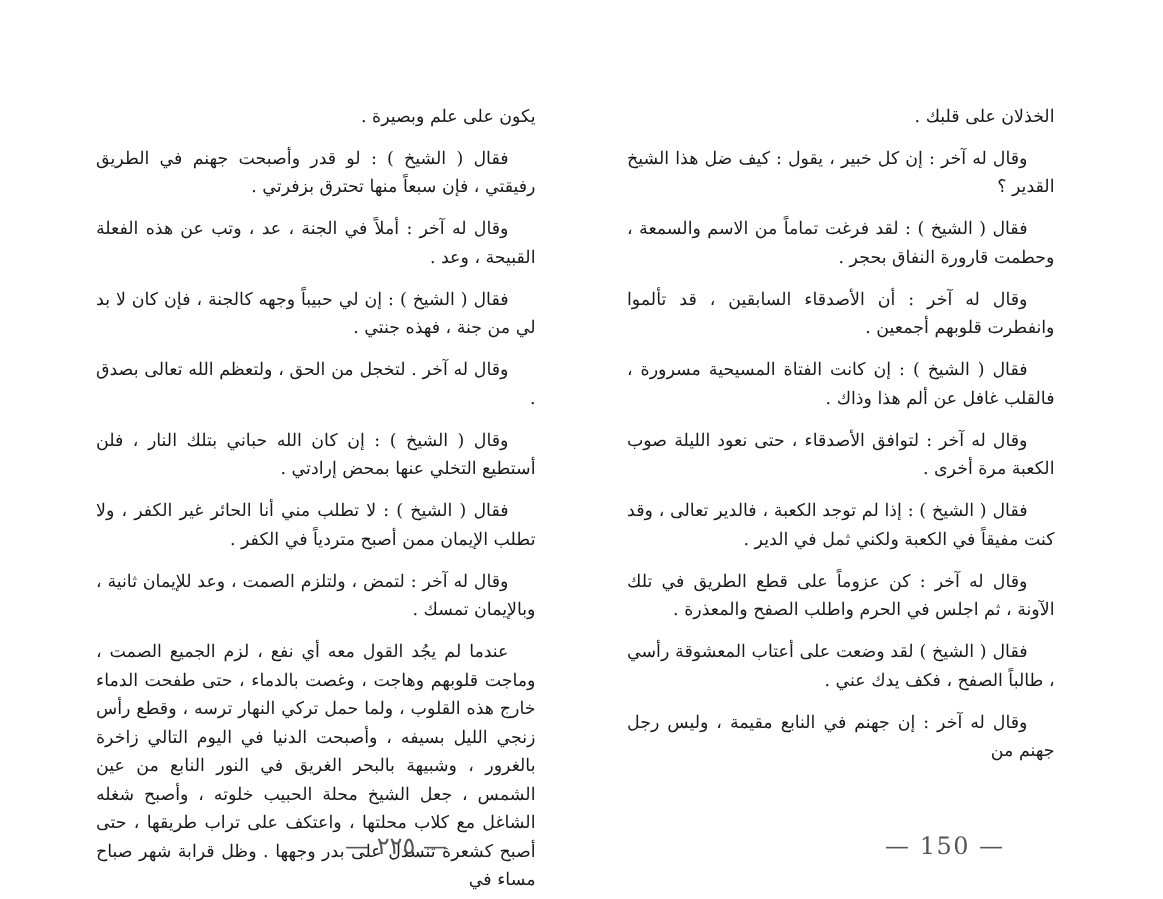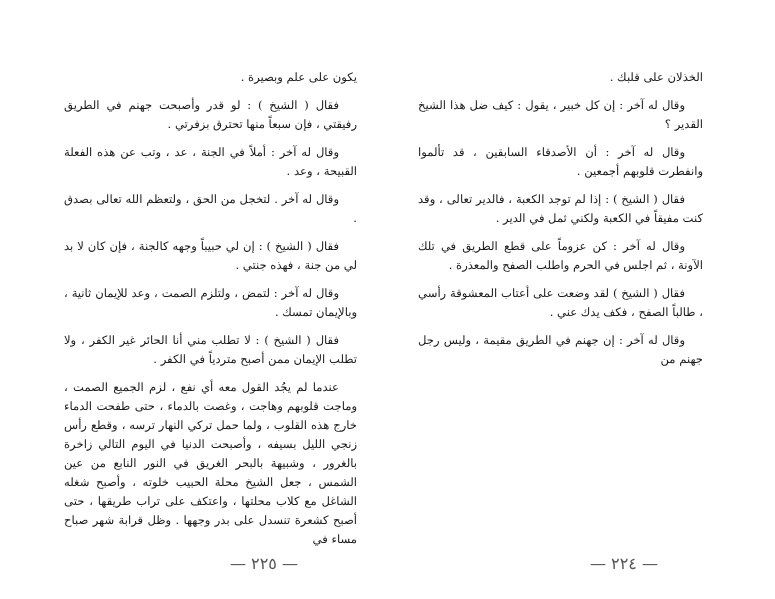--- a/index.html
+++ b/index.html
@@ -70,33 +70,37 @@
     }
   </style>
 </head>
 <body>
 
 <div class="page page-left">
   <div class="text-block">
     <p class="para noindent">يكون على علم وبصيرة .</p>
     <p class="para">فقال ( الشيخ ) : لو قدر وأصبحت جهنم في الطريق رفيقتي ، فإن سبعاً منها تحترق بزفرتي .</p>
     <p class="para">وقال له آخر : أملاً في الجنة ، عد ، وتب عن هذه الفعلة القبيحة ، وعد .</p>
+    <p class="para">فقال ( الشيخ ) : إن لي حبيباً وجهه كالجنة ، فإن كان لا بد لي من جنة ، فهذه جنتي .</p>
     <p class="para">وقال له آخر . لتخجل من الحق ، ولتعظم الله تعالى بصدق .</p>
-    <p class="para">فقال ( الشيخ ) : إن لي حبيباً وجهه كالجنة ، فإن كان لا بد لي من جنة ، فهذه جنتي .</p>
+    <p class="para">وقال ( الشيخ ) : إن كان الله حباني بتلك النار ، فلن أستطيع التخلي عنها بمحض إرادتي .</p>
+    <p class="para">فقال ( الشيخ ) : لا تطلب مني أنا الحائر غير الكفر ، ولا تطلب الإيمان ممن أصبح متردياً في الكفر .</p>
     <p class="para">وقال له آخر : لتمض ، ولتلزم الصمت ، وعد للإيمان ثانية ، وبالإيمان تمسك .</p>
-    <p class="para">فقال ( الشيخ ) : لا تطلب مني أنا الحائر غير الكفر ، ولا تطلب الإيمان ممن أصبح متردياً في الكفر .</p>
     <p class="para">عندما لم يجُد القول معه أي نفع ، لزم الجميع الصمت ، وماجت قلوبهم وهاجت ، وغصت بالدماء ، حتى طفحت الدماء خارج هذه القلوب ، ولما حمل تركي النهار ترسه ، وقطع رأس زنجي الليل بسيفه ، وأصبحت الدنيا في اليوم التالي زاخرة بالغرور ، وشبيهة بالبحر الغريق في النور النابع من عين الشمس ، جعل الشيخ محلة الحبيب خلوته ، وأصبح شغله الشاغل مع كلاب محلتها ، واعتكف على تراب طريقها ، حتى أصبح كشعرة تنسدل على بدر وجهها . وظل قرابة شهر صباح مساء في</p>
   </div>
   <div class="page-number">— ٢٢٥ —</div>
 </div>
 
 <div class="page page-right">
   <div class="text-block">
     <p class="para noindent">الخذلان على قلبك .</p>
     <p class="para">وقال له آخر : إن كل خبير ، يقول : كيف ضل هذا الشيخ القدير ؟</p>
+    <p class="para">فقال ( الشيخ ) : لقد فرغت تماماً من الاسم والسمعة ، وحطمت قارورة النفاق بحجر .</p>
     <p class="para">وقال له آخر : أن الأصدقاء السابقين ، قد تألموا وانفطرت قلوبهم أجمعين .</p>
+    <p class="para">فقال ( الشيخ ) : إن كانت الفتاة المسيحية مسرورة ، فالقلب غافل عن ألم هذا وذاك .</p>
+    <p class="para">وقال له آخر : لتوافق الأصدقاء ، حتى نعود الليلة صوب الكعبة مرة أخرى .</p>
     <p class="para">فقال ( الشيخ ) : إذا لم توجد الكعبة ، فالدير تعالى ، وقد كنت مفيقاً في الكعبة ولكني ثمل في الدير .</p>
     <p class="para">وقال له آخر : كن عزوماً على قطع الطريق في تلك الآونة ، ثم اجلس في الحرم واطلب الصفح والمعذرة .</p>
     <p class="para">فقال ( الشيخ ) لقد وضعت على أعتاب المعشوقة رأسي ، طالباً الصفح ، فكف يدك عني .</p>
-    <p class="para">وقال له آخر : إن جهنم في الطريق مقيمة ، وليس رجل جهنم من</p>
+    <p class="para">وقال له آخر : إن جهنم في النابع مقيمة ، وليس رجل جهنم من</p>
   </div>
-  <div class="page-number">— ٢٢٤ —</div>
+  <div class="page-number">— 150 —</div>
 </div>
 
 </body></html>

